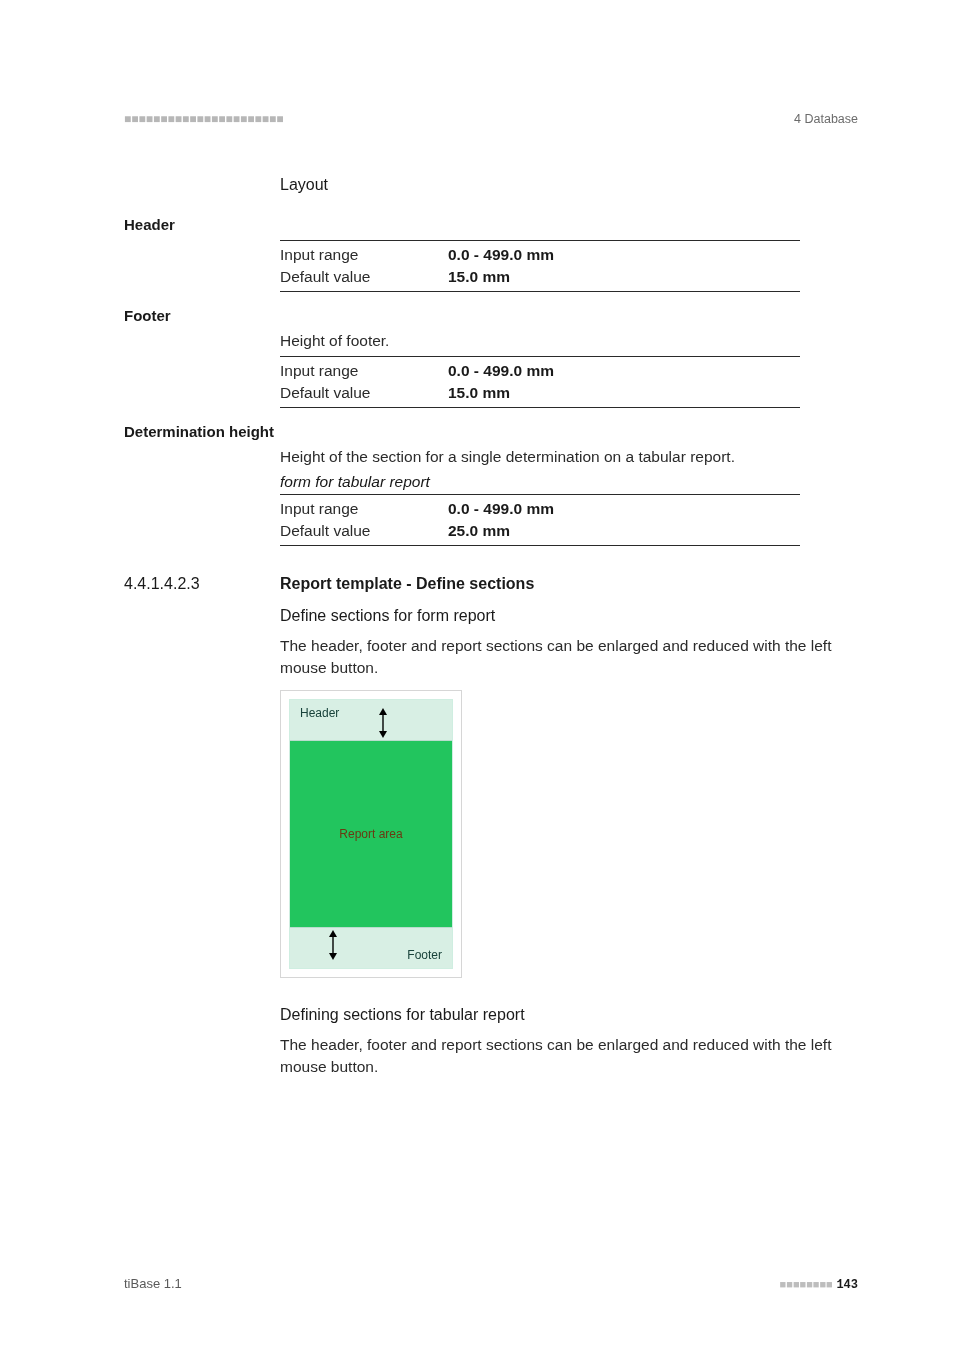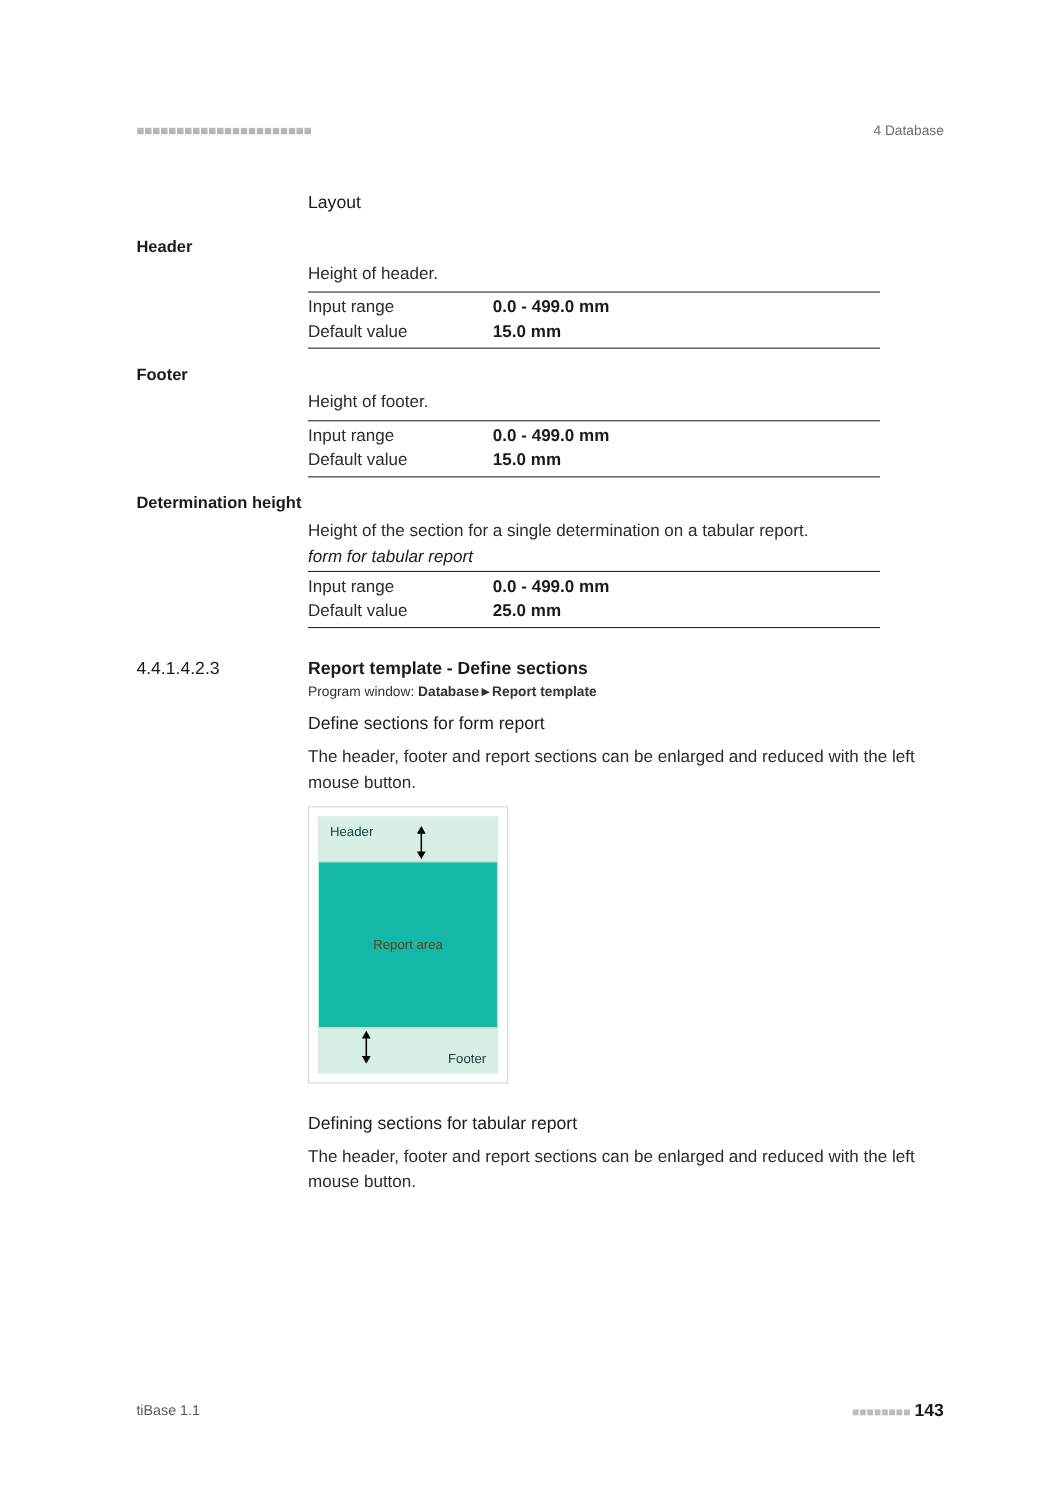--- a/index.html
+++ b/index.html
@@ -143,22 +143,22 @@
   .d-footer {
     height: 40px;
     border-top: 1px solid #b9dccd;
   }
   .d-footer .txt {
     position: absolute;
     right: 10px;
     bottom: 6px;
   }
   .d-body {
-    background: #14b8a6;
-    height: 150px;
+    background: #22c55e;
+    height: 186px;
     position: relative;
     font-family: Tahoma, Arial, sans-serif;
     font-size: 12px;
     color: #6a3a12;
   }
   .d-body .txt {
     position: absolute;
     left: 50%;
     top: 50%;
     transform: translate(-50%, -50%);
@@ -175,22 +175,23 @@
     left: 124px;
     right: 96px;
     display: flex;
     justify-content: space-between;
     font-size: 13px;
     color: #5a5a5a;
     align-items: flex-start;
   }
   .footer .pg {
     font-weight: 700;
-    font-size: 16px;
+    font-size: 12px;
     color: #1a1a1a;
+    font-family: Liberation Mono, monospace;
   }
   .footer .dashes { color:#bdbdbd; letter-spacing:0px; font-size:11px;}
 </style>
 </head>
 <body>
 
 <div class="page">
 
   <div class="topbar">
     <span class="dashes">■■■■■■■■■■■■■■■■■■■■■■</span>
@@ -208,21 +209,20 @@
 
     <div class="row">
       <div class="leftcol">
         <div class="sidehead">Header</div>
       </div>
       <div class="rightcol"></div>
     </div>
     <div class="row">
       <div class="leftcol"></div>
       <div class="rightcol">
-        <div class="body body-tight">Height of header.</div>
         <hr class="hr">
         <table class="table">
           <tbody>
               <tr>
             <td class="label">Input range</td>
             <td class="value">0.0 - 499.0 mm</td>
           </tr>
           <tr>
             <td class="label">Default value</td>
             <td class="value">15.0 mm</td>
@@ -291,23 +291,20 @@
       <div class="leftcol">
         <span class="sec-number">4.4.1.4.2.3</span>
       </div>
       <div class="rightcol">
         <span class="sec-title">Report template - Define sections</span>
       </div>
     </div>
     <div class="row">
       <div class="leftcol"></div>
       <div class="rightcol">
-        <div class="progwin">
-          <span>Program window: </span><span class="b">Database</span><span class="tri">▶</span><span class="b">Report template</span>
-        </div>
 
         <div class="heading-bold" style="margin-top:14px;">Define sections for form report</div>
         <div class="body">The header, footer and report sections can be enlarged and reduced with the left mouse button.</div>
 
         <div class="diagram">
           <div class="diagram-inner">
             <div class="d-header">
               <span class="txt">Header</span>
               <span class="arrow-v" style="left:86px; top:8px;">
                 <svg width="14" height="30" viewBox="0 0 14 30">

